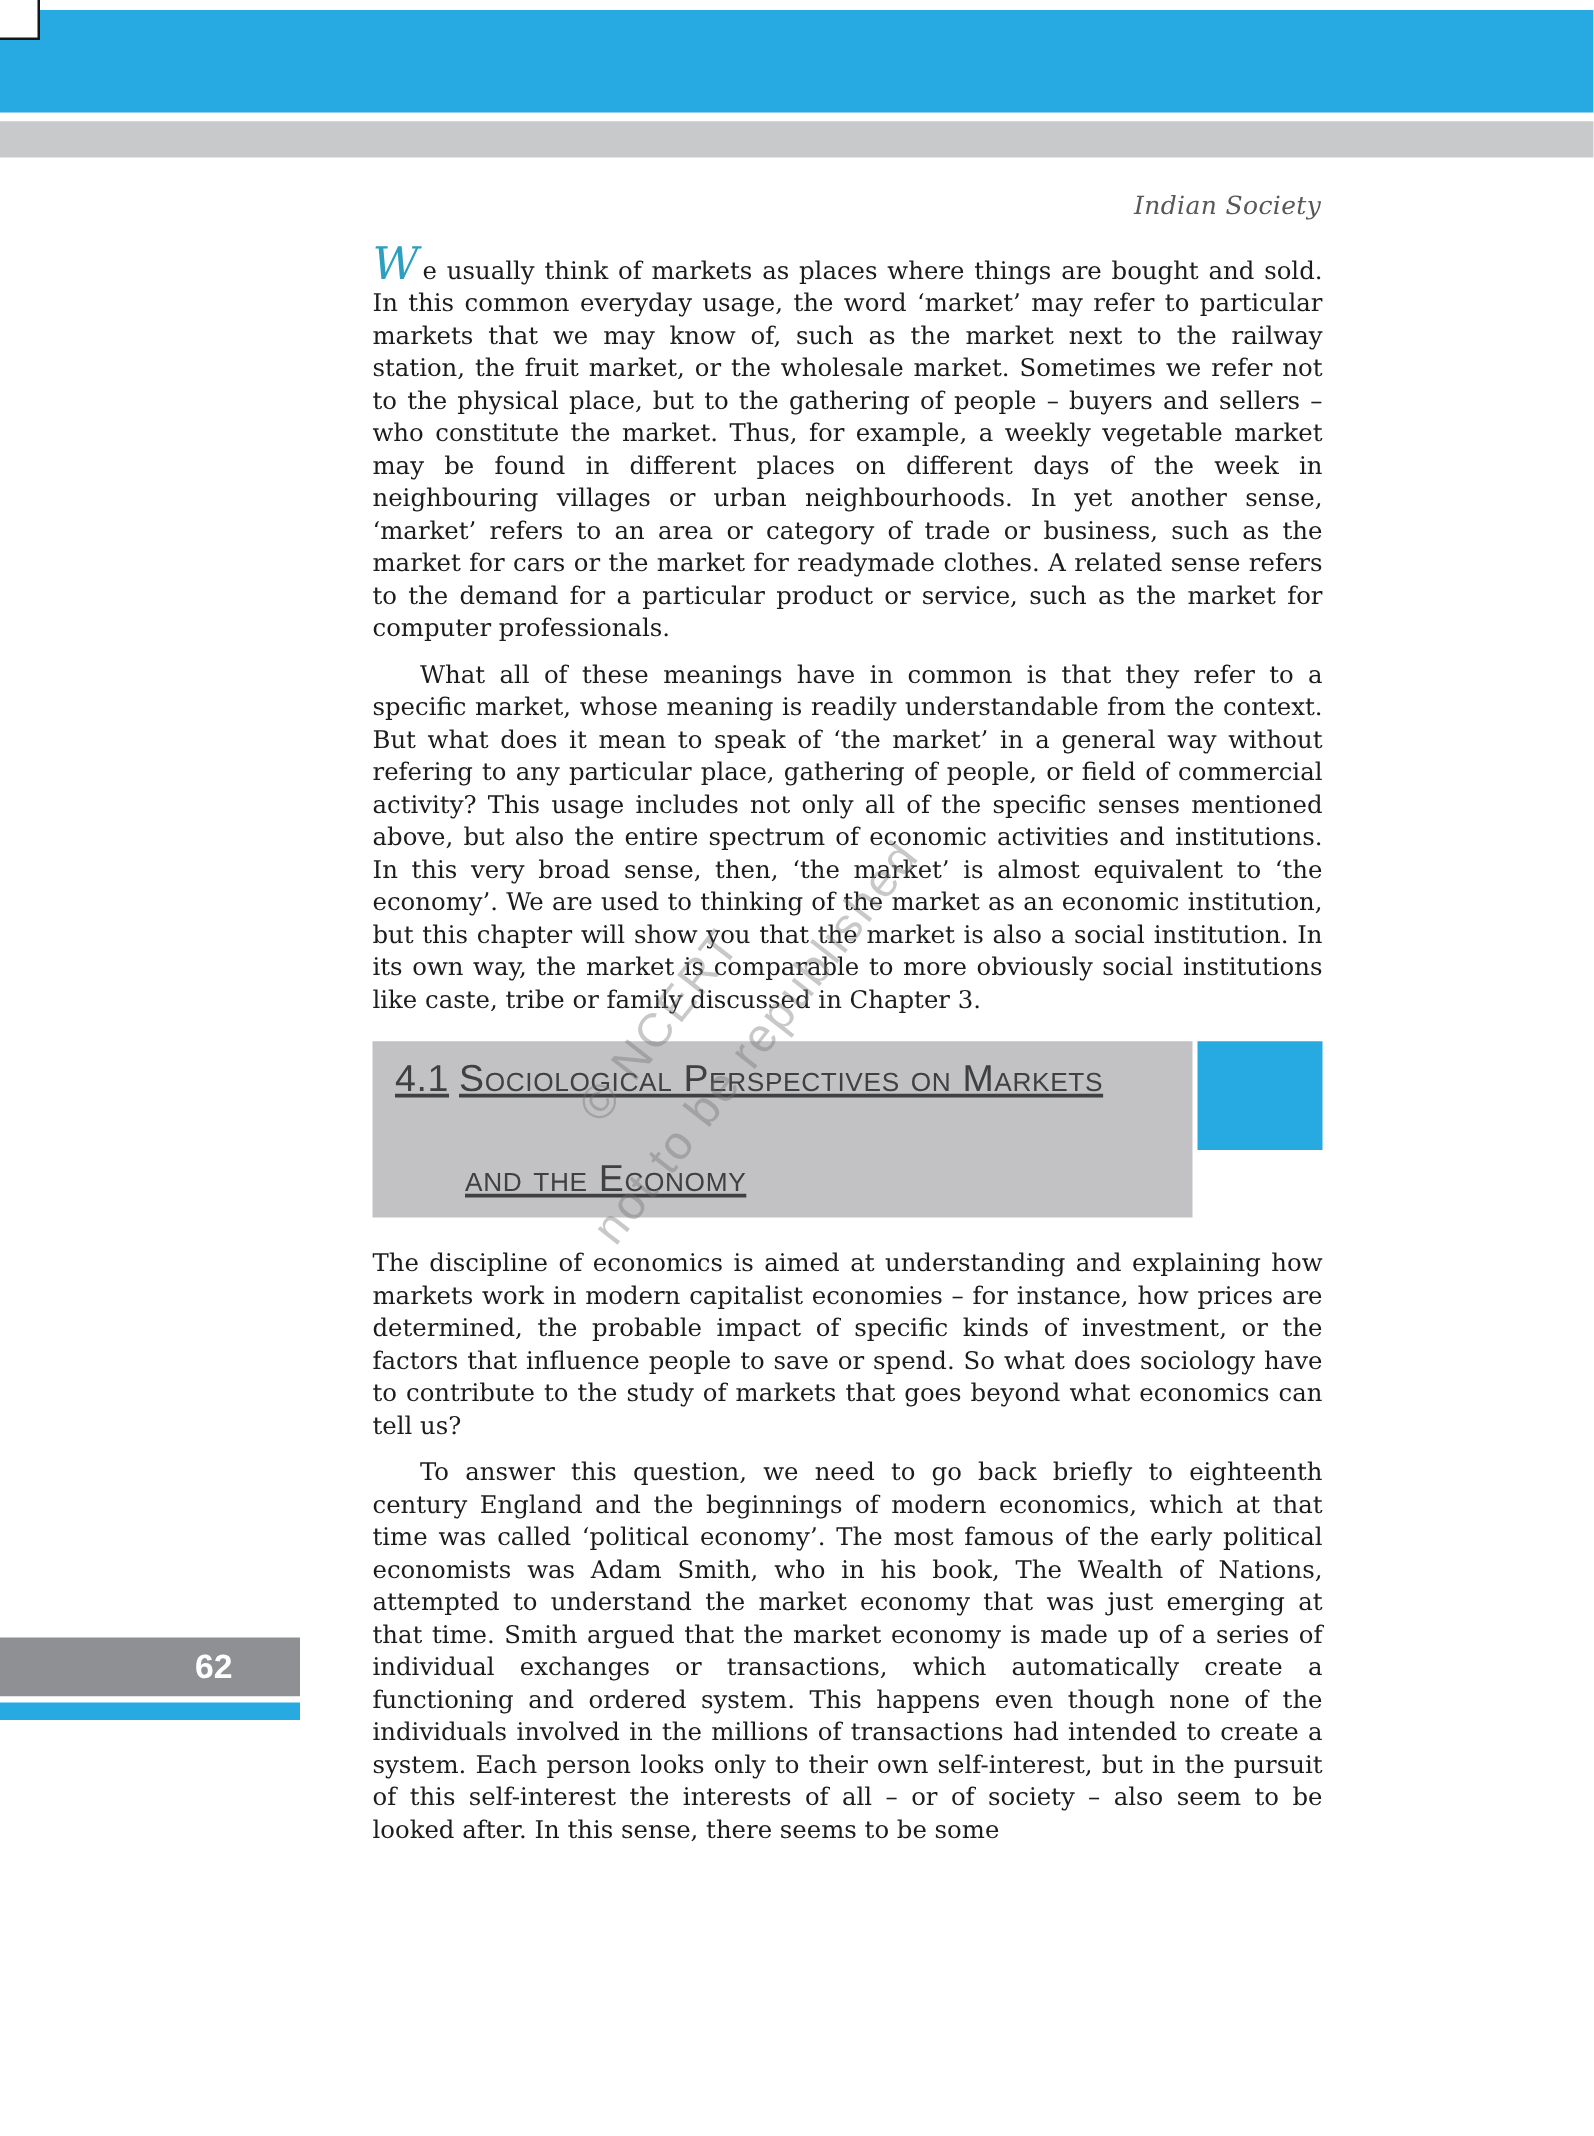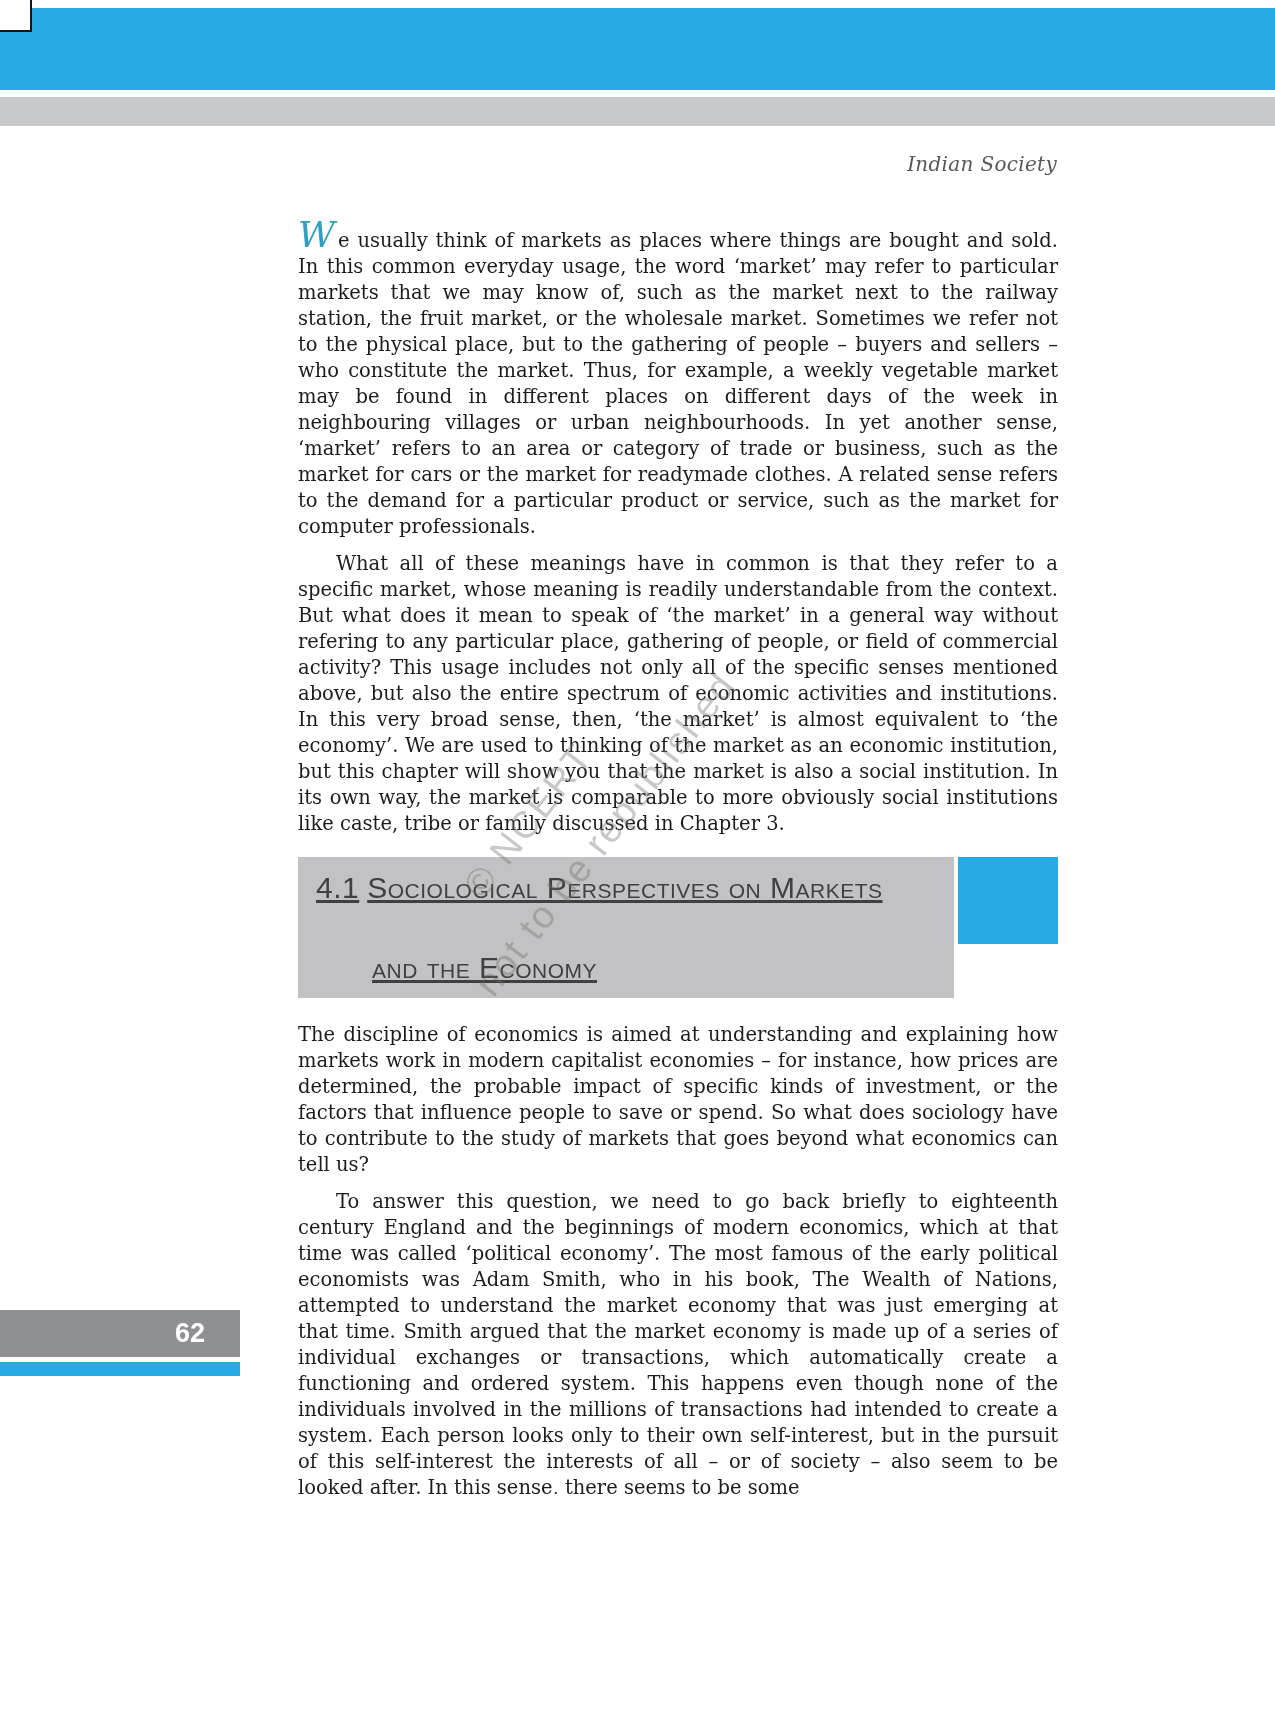--- a/index.html
+++ b/index.html
@@ -33,21 +33,21 @@
 
   
   .running-head {
     position: absolute; top: 152px; right: 218px;
     font-style: italic; font-size: 20px; color: #57585A;
     letter-spacing: 0.3px;
   }
 
   
   .content {
-    position: absolute; left: 298px; top: 228px; width: 760px;
+    position: absolute; left: 298px; top: 204px; width: 760px;
     font-size: 19.5px; line-height: 26px; color: #1c1c1c;
     text-align: justify;
   }
   .content p { margin: 0 0 11px 0; }
   .content p.indent { text-indent: 38px; }
   .dropcap {
     font-size: 36px; line-height: 0; font-style: italic;
     color: #2D9FC0; padding-right: 3px;
     font-family: "DejaVu Serif", serif;
   }
@@ -87,21 +87,21 @@
   .watermark .wm1 { padding-left: 70px; }
   .watermark .wm2 { margin-top: 26px; }
 
   
   .pagenum-block {
     position: absolute; left: 0; top: 1310px; width: 240px; height: 47px;
     background: #8E9093; color: #ffffff;
     font-family: "Liberation Sans", sans-serif;
     font-size: 27px; font-weight: bold;
     display: flex; align-items: center; justify-content: flex-end;
-    padding-right: 35px;
+    padding-right: 54px;
   }
   .pagenum-cyan {
     position: absolute; left: 0; top: 1362px; width: 240px; height: 14px;
     background: #27AAE1;
   }
 
   
   .footer-year {
     position: absolute; top: 1570px; left: 0; width: 1180px;
     text-align: center; font-size: 19px; color: #2e2e2e;

